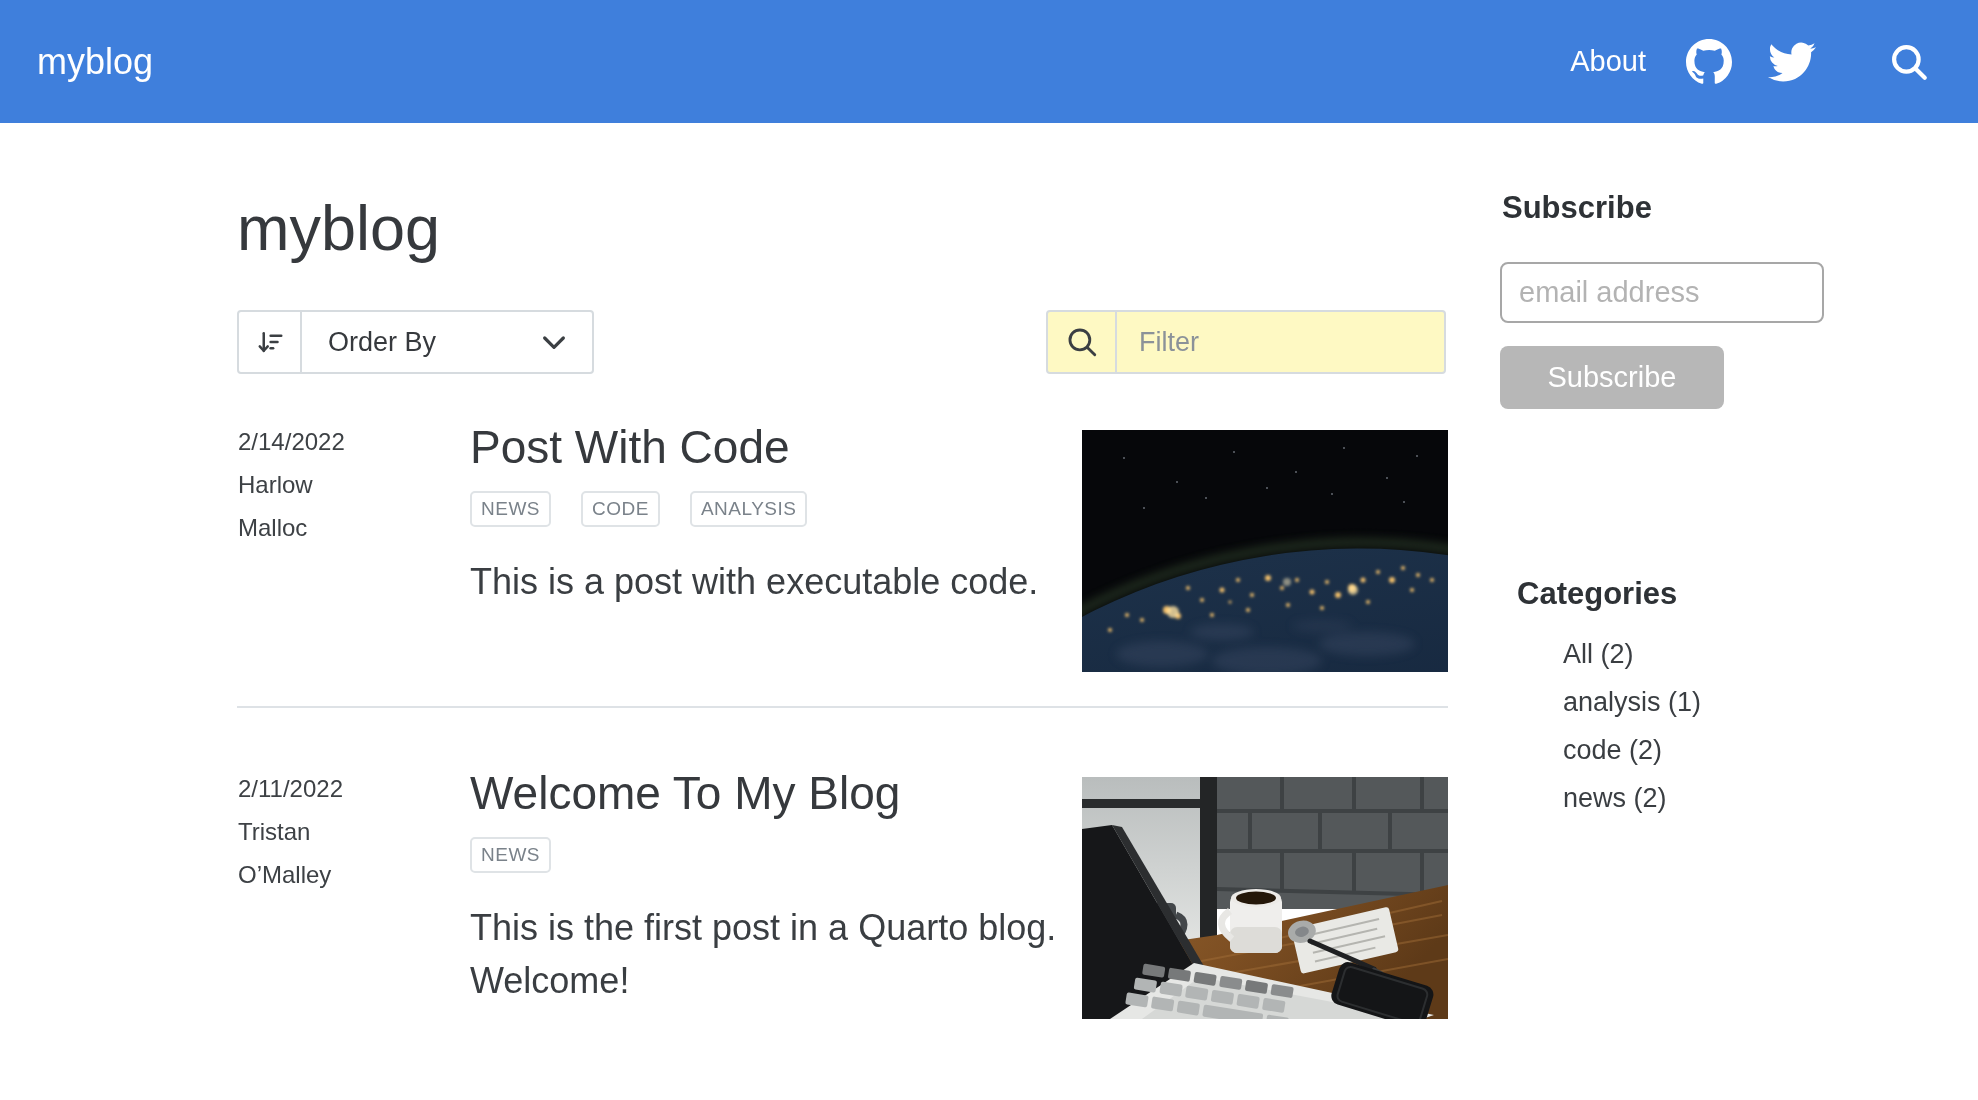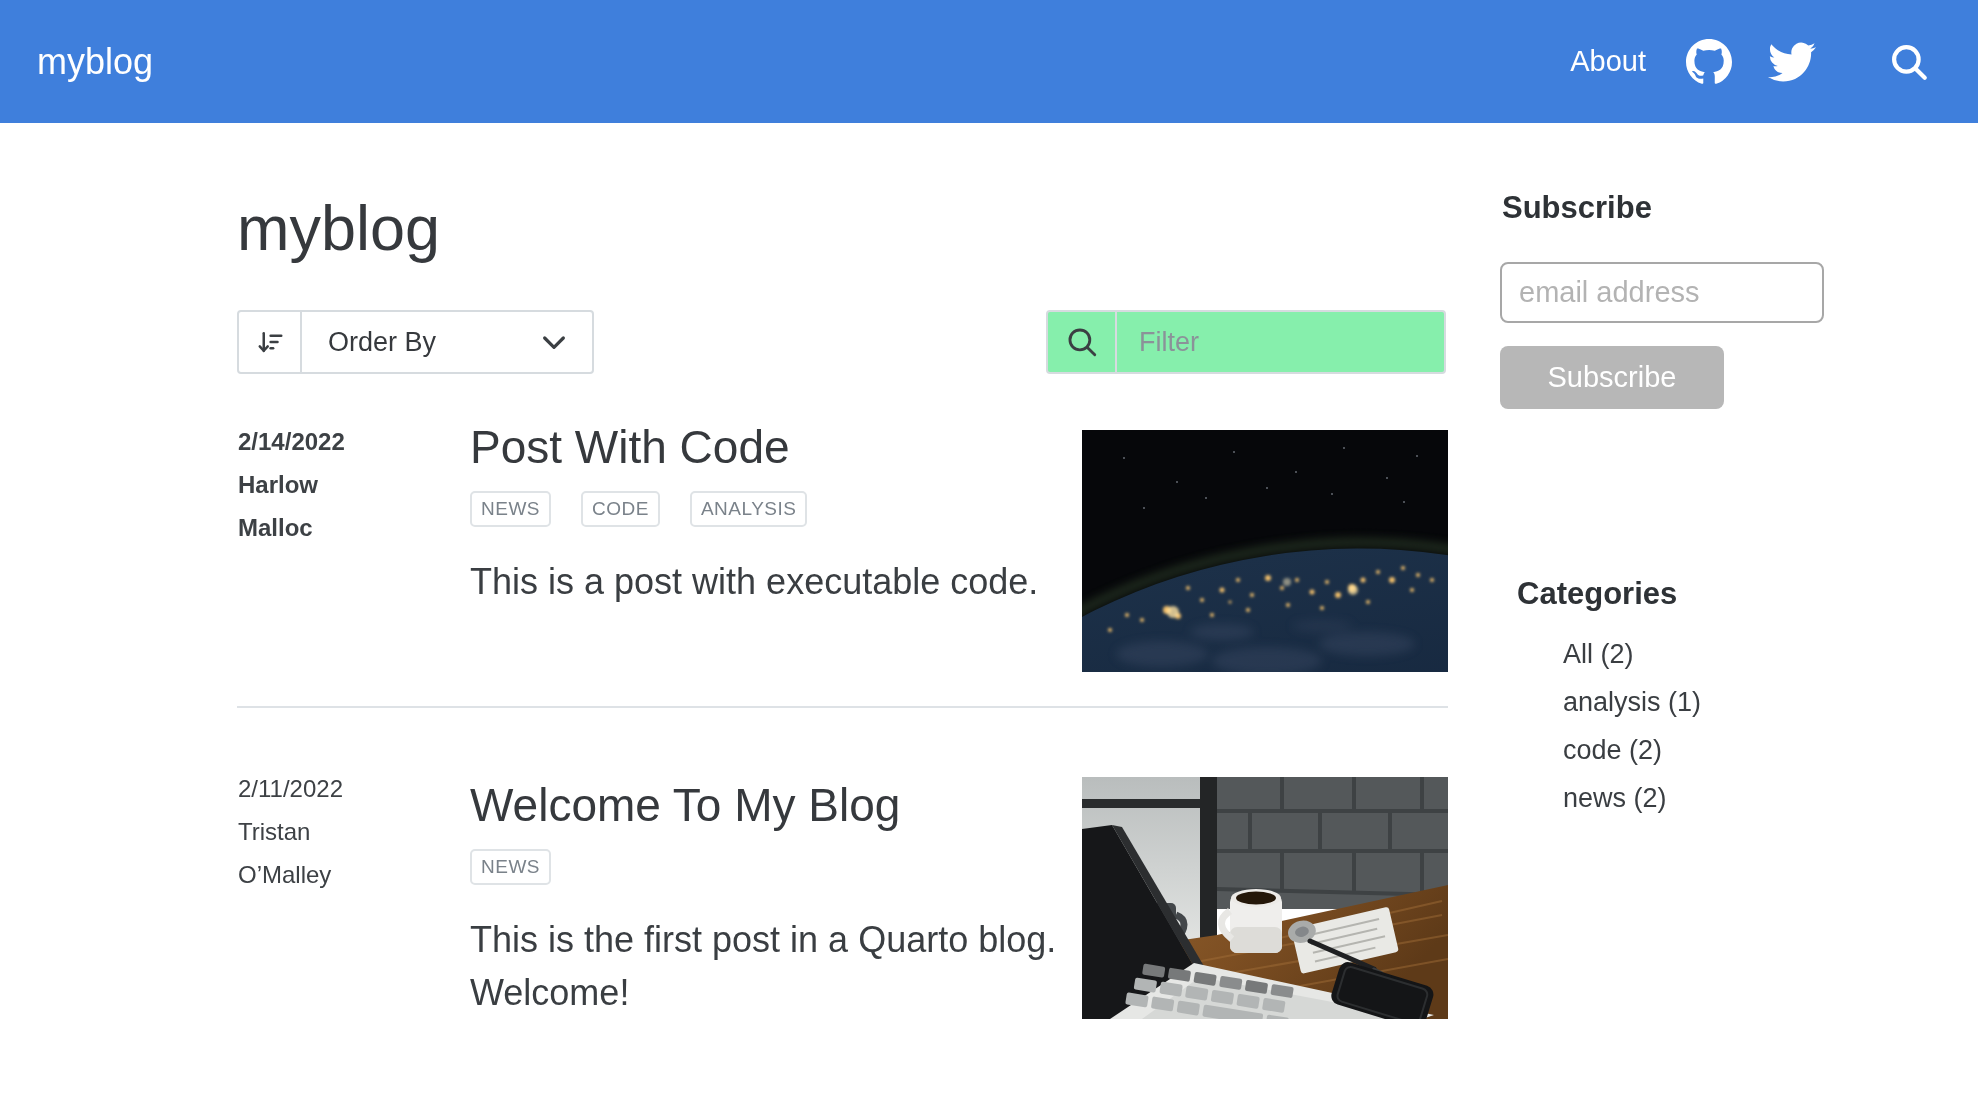--- a/index.html
+++ b/index.html
@@ -26,37 +26,37 @@
   
   .order-by { position:absolute; left:237px; top:310px; width:357px; height:64px;
               border:2px solid #d6dbdf; border-radius:4px; background:#fff;
               display:flex; align-items:center; cursor:pointer; }
   .ctl-icon-cell { width:63px; height:100%; border-right:2px solid #d6dbdf;
                    display:flex; align-items:center; justify-content:center; flex:none; }
   .ob-label { font-size:27px; color:#36393d; margin-left:26px; }
   .ob-chevron { margin-left:auto; margin-right:22px; display:flex; }
 
   .filter-box { position:absolute; left:1046px; top:310px; width:400px; height:64px;
-                border:2px solid #d6dbdf; border-radius:4px; background:#86efac;
+                border:2px solid #d6dbdf; border-radius:4px; background:#fef9c3;
                 display:flex; align-items:center; }
   .filter-box .ctl-icon-cell { width:69px; }
   .filter-input { flex:1; height:100%; border:none; outline:none; font-size:27px;
                   padding-left:22px; color:#36393d; font-family:"Liberation Sans",sans-serif; background:transparent; }
   .filter-input::placeholder { color:#8b9299; opacity:1; }
 
   
   .post-meta { position:absolute; left:238px; width:128px; font-size:24px;
                line-height:43px; color:#3d4145; }
   .post-meta .date { white-space:nowrap; }
-  .meta-1 { top:420px;font-weight:bold; }
+  .meta-1 { top:420px; }
   .meta-2 { top:767px; }
 
   .post-body { position:absolute; left:470px; width:590px; }
   .body-1 { top:420px; }
-  .body-2 { top:766px;margin-top:12px; }
+  .body-2 { top:766px; }
   .post-title { font-size:46px; font-weight:400; line-height:54px; color:#36393d; cursor:pointer; }
   .tag-row { display:flex; gap:30px; margin-top:17px; }
   .tag { font-size:19px; letter-spacing:0.5px; color:#7a828a; border:2px solid #dfe3e6;
          border-radius:5px; padding:5px 9px; line-height:22px; cursor:pointer; background:#fff; }
   .post-desc { margin-top:28px; font-size:36px; line-height:53px; color:#3a3e42; }
 
   .thumb { position:absolute; width:366px; height:242px; overflow:hidden; cursor:pointer; }
   .thumb-1 { left:1082px; top:430px; }
   .thumb-2 { left:1082px; top:777px; }
   .thumb svg { display:block; }

